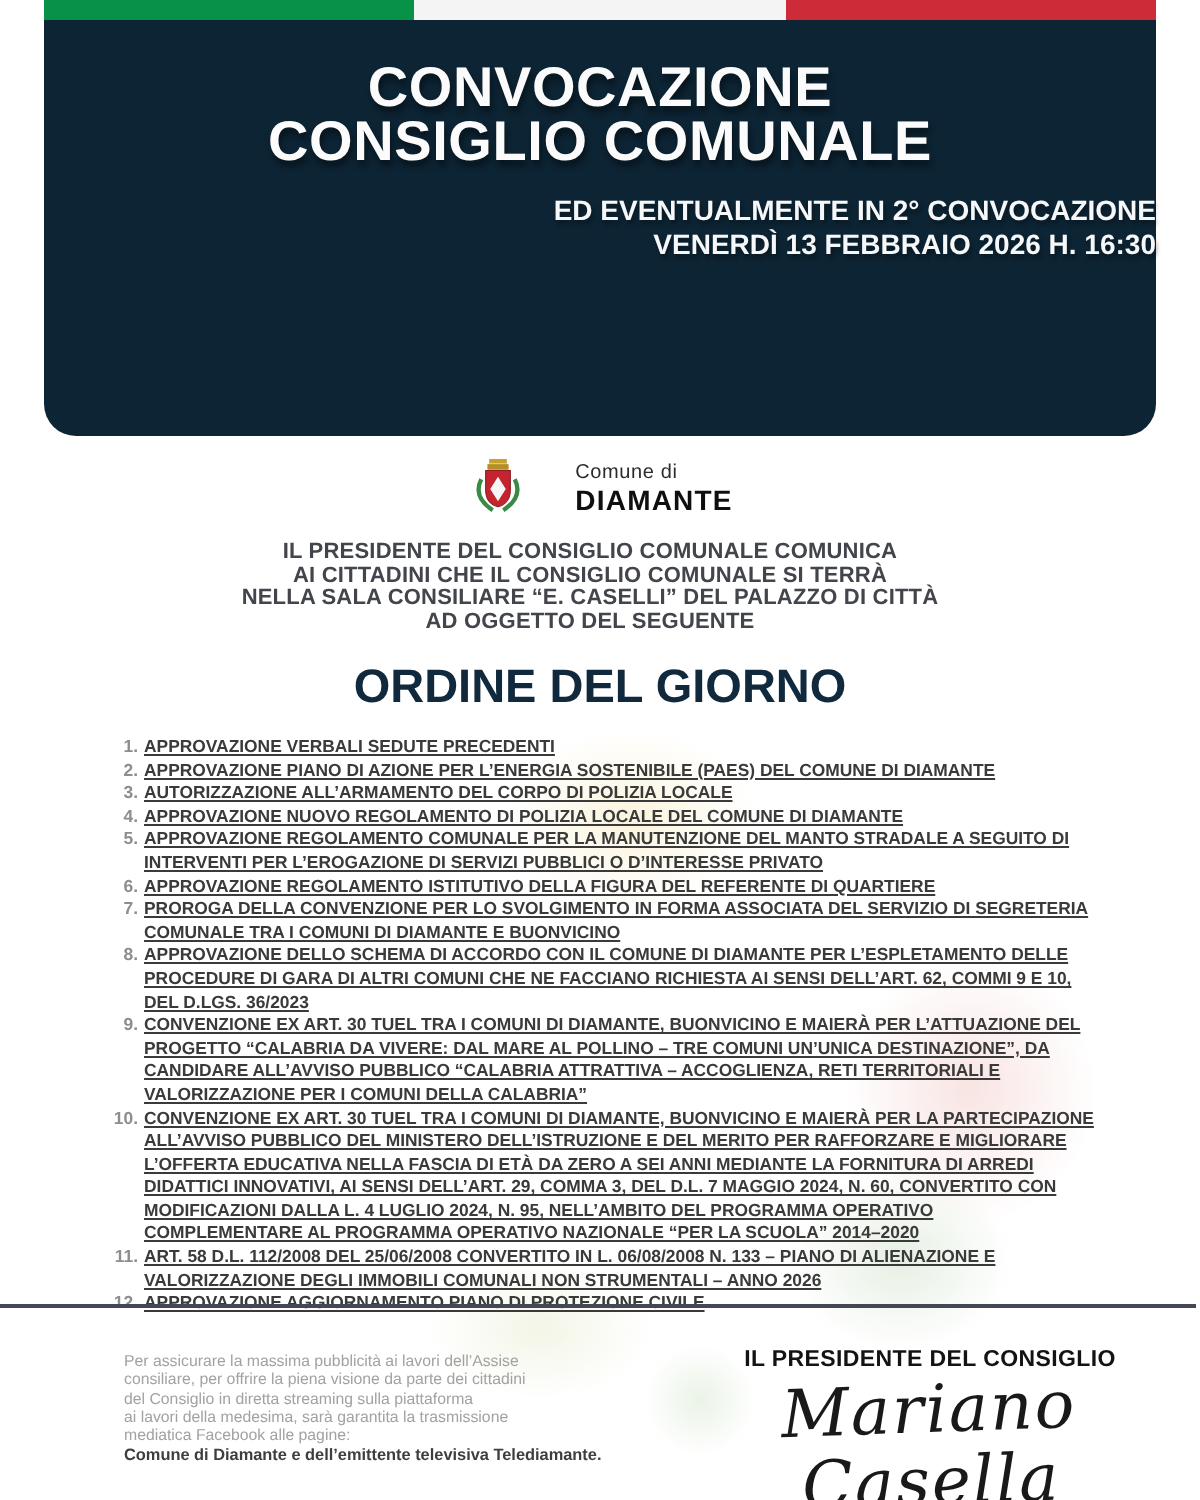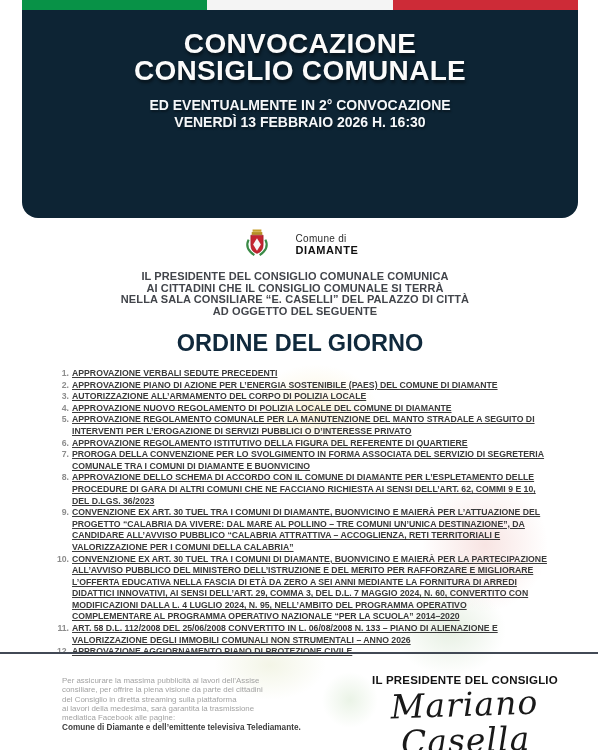--- a/index.html
+++ b/index.html
@@ -29,28 +29,28 @@
   .flag .w { background:#f4f4f4; }
   .flag .r { background:#cd2b37; }
 
   .navy-box { position:absolute; left:22px; right:22px; top:10px; height:208px;
     background:#0d2434; border-radius:0 0 16px 16px; text-align:center; color:#fff; }
   .main-title { margin-top:20px; font-weight:bold; font-size:28px; line-height:27px;
     letter-spacing:0.3px; color:#fbfbfb; text-shadow:1px 3px 3px rgba(0,0,0,0.45); }
   .first-call { margin-top:10px; color:#e7c73d; font-weight:bold; font-size:15.5px;
     line-height:19px; text-shadow:1px 2px 2px rgba(0,0,0,0.35); }
   .second-call { margin-top:13px; color:#f5f7f9; font-weight:bold; font-size:14px;
-    line-height:17px; text-shadow:1px 2px 2px rgba(0,0,0,0.35); }
+    line-height:17px; text-shadow:1px 2px 2px rgba(0,0,0,0.35);text-align:right; }
 
   
   .logo-row { position:absolute; top:228px; left:0; right:0; display:flex;
     justify-content:center; align-items:center; gap:24px; }
   .logo-text { text-align:left; }
   .logo-pre { font-size:10px; color:#2c2c2c; letter-spacing:0.3px; }
-  .logo-name { font-size:11px; font-weight:bold; color:#0f0f0f; letter-spacing:0.6px; }
+  .logo-name { font-size:14px; font-weight:bold; color:#0f0f0f; letter-spacing:0.6px; }
 
   
   .announce { position:absolute; top:271px; left:20px; right:30px; text-align:center;
     font-weight:bold; color:#42454b; font-size:11px; line-height:11.7px; letter-spacing:0.1px; }
 
   
   .odg-heading { position:absolute; top:330px; left:0; right:0; text-align:center;
     font-size:23.5px; font-weight:bold; color:#10293c; }
   .agenda { position:absolute; top:368px; left:56px; width:492px; list-style:none; }
   .agenda li { display:flex; font-size:8.7px; font-weight:bold; line-height:11.6px; color:#3a3a3a; }

